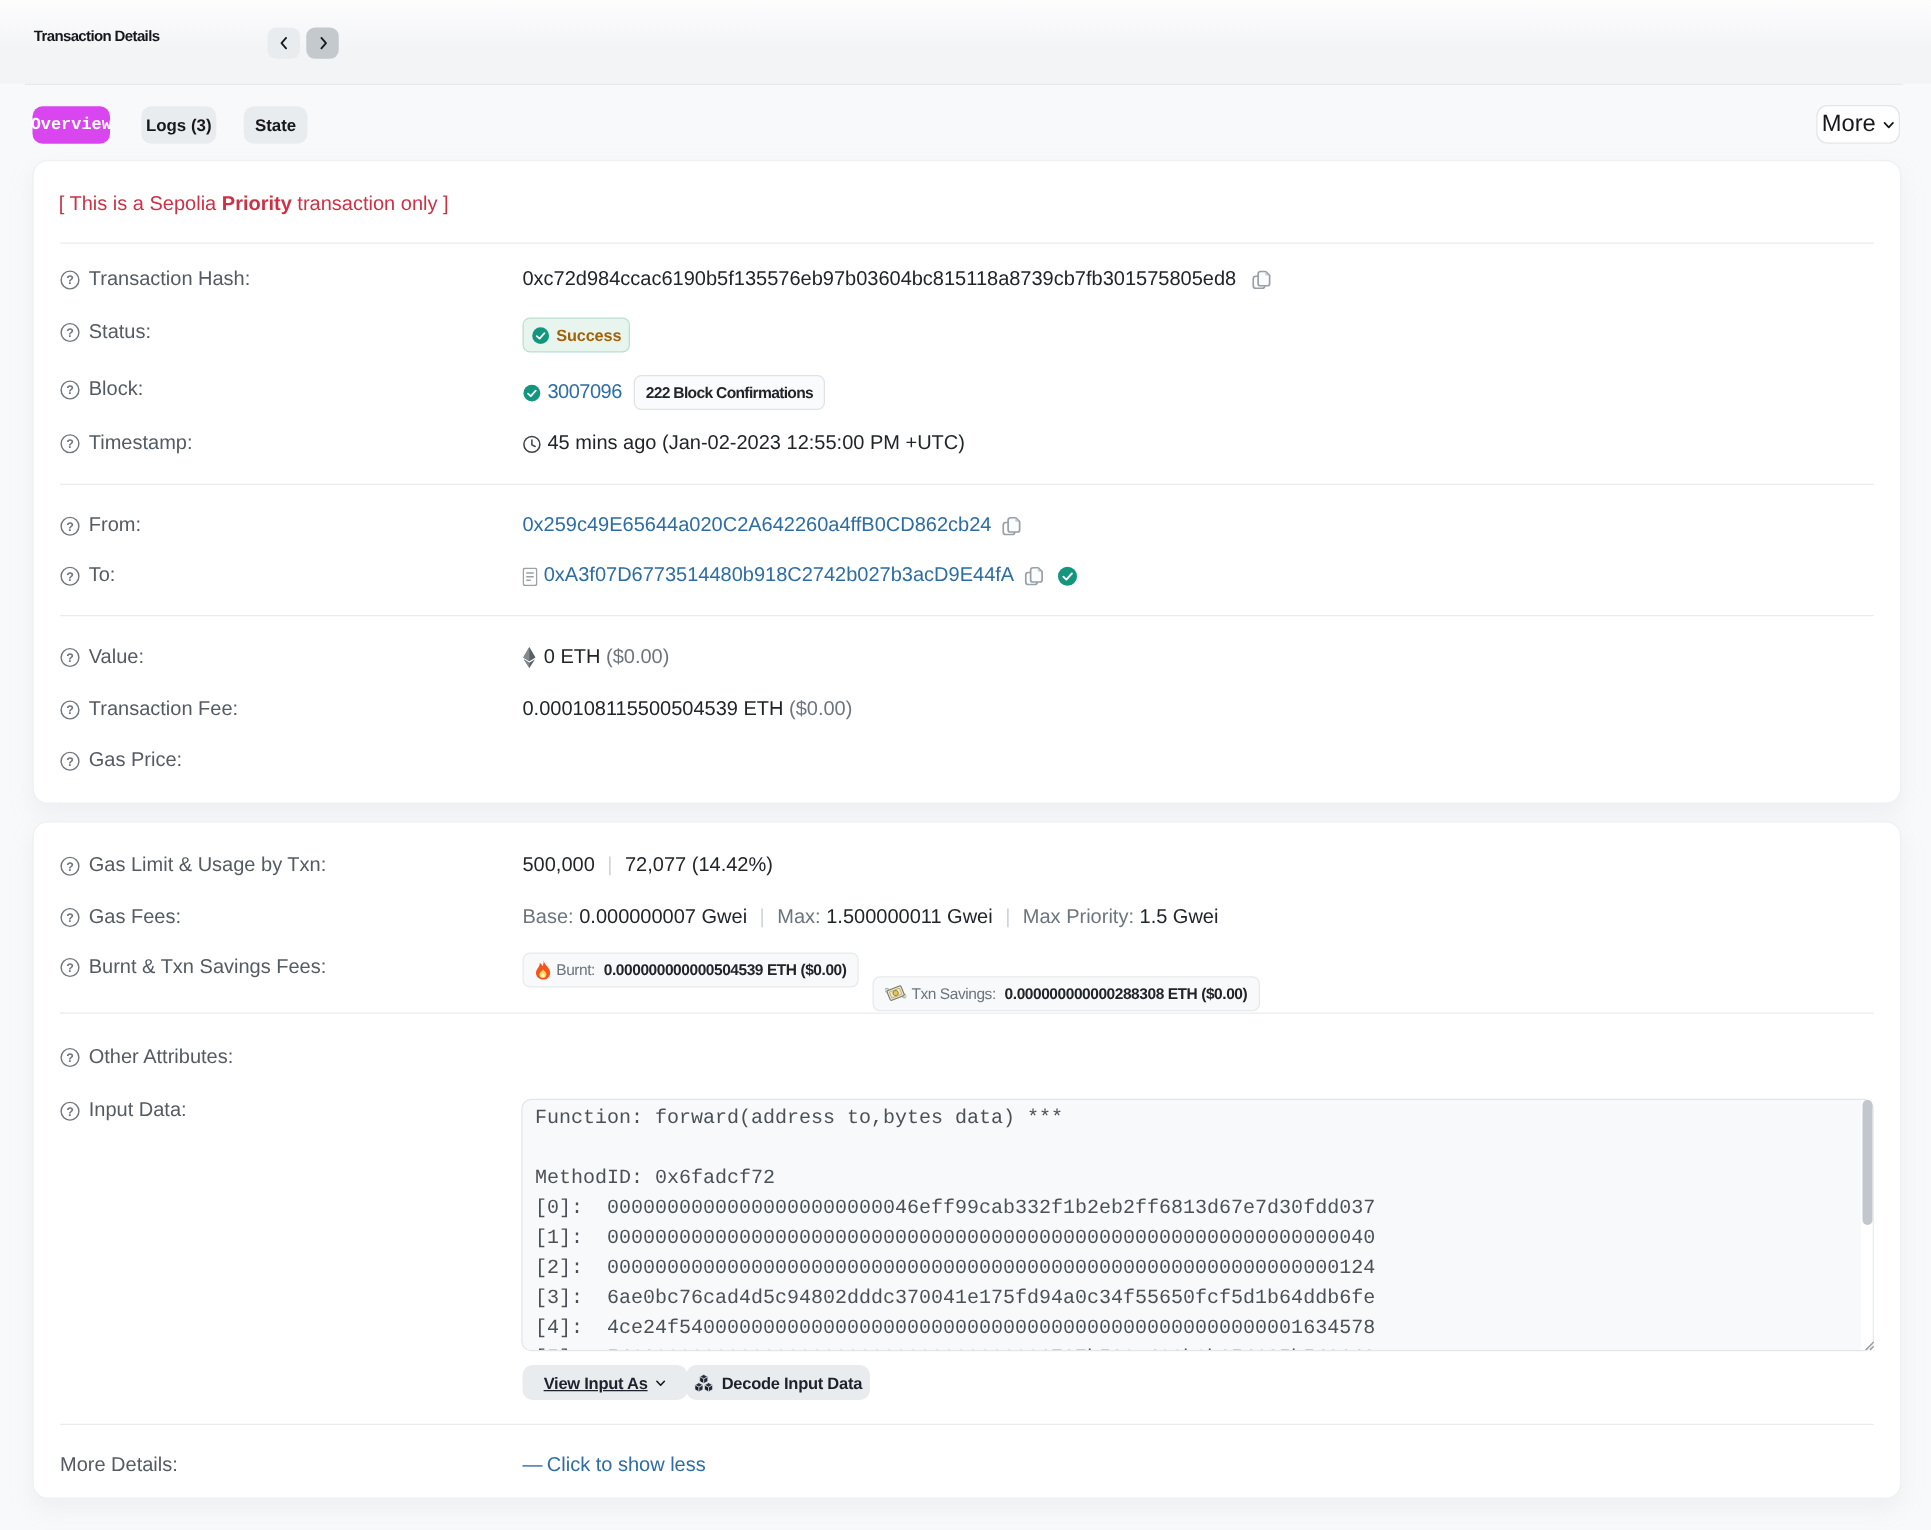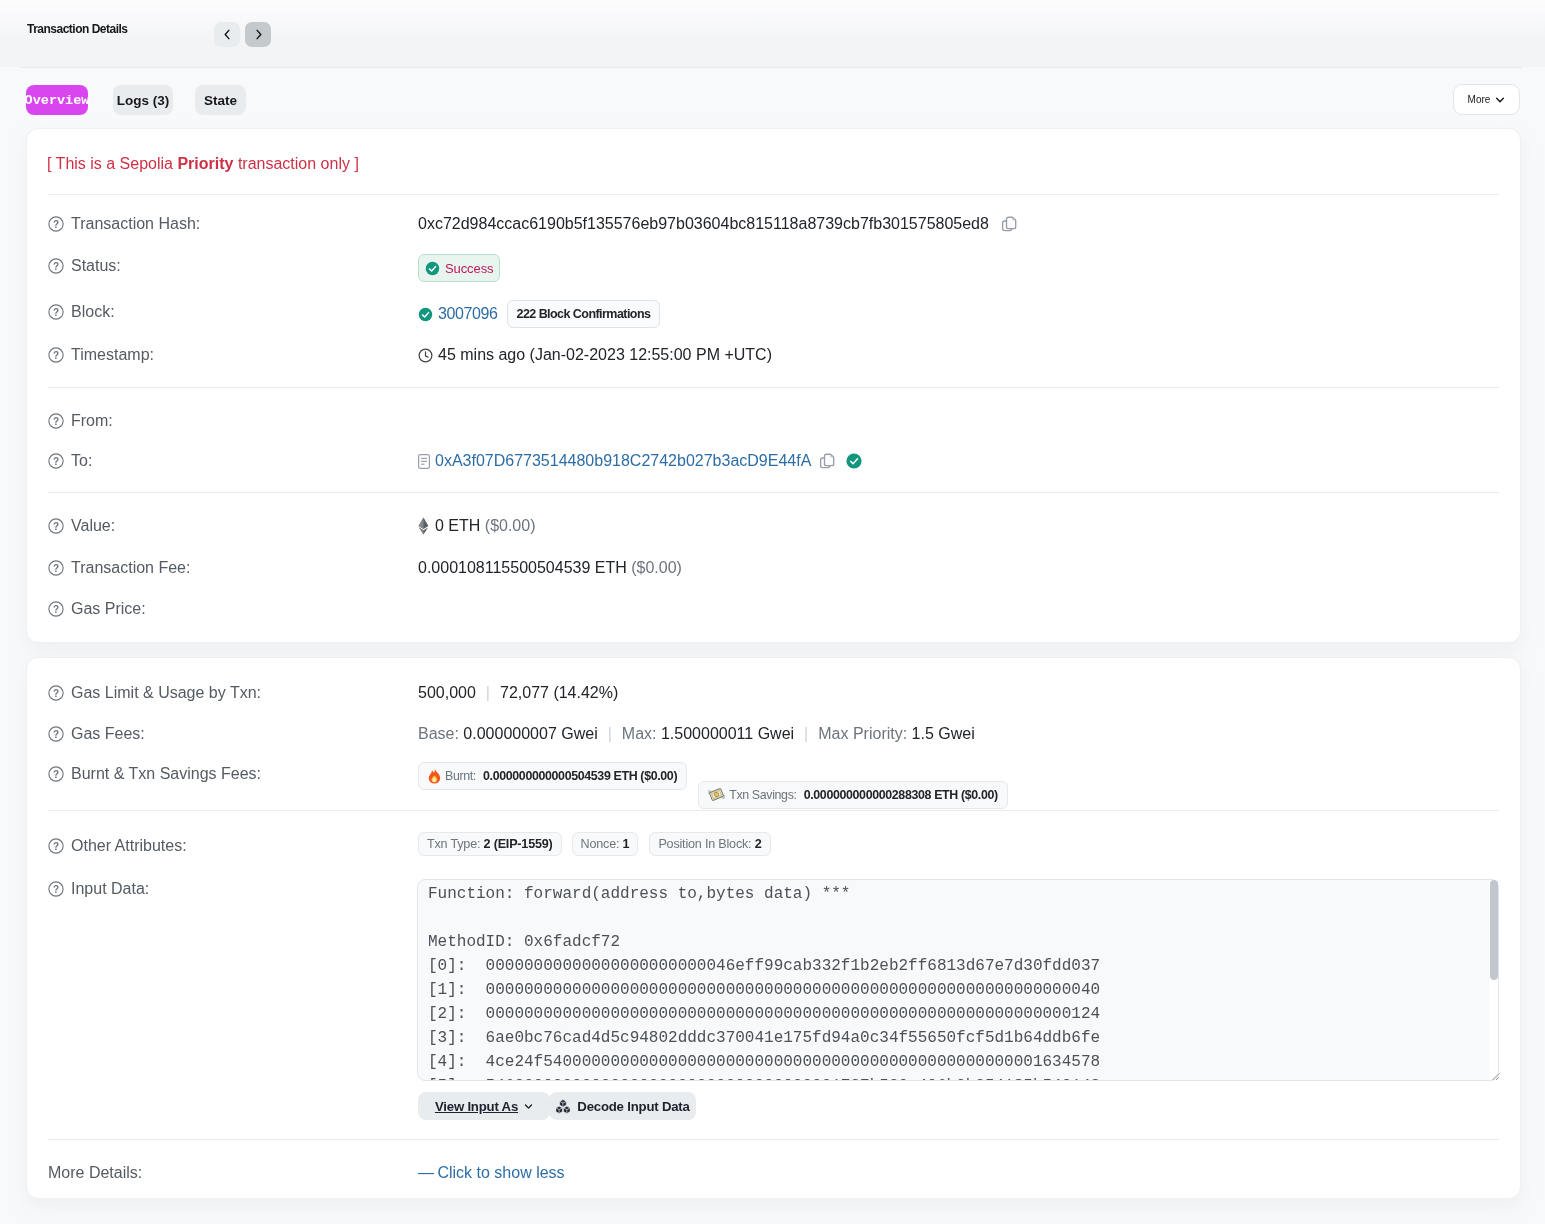--- a/index.html
+++ b/index.html
@@ -14,37 +14,37 @@
   .abs { position:absolute; }
   h1 { position:absolute; left:27px; top:22px; font-size:12px; font-weight:700; color:#16181b; letter-spacing:-0.5px;}
   .navbtn { position:absolute; top:22px; width:26px; height:25px; border-radius:7px; display:flex; align-items:center; justify-content:center; }
   #nav1 { left:214px; background:#e9ecef; }
   #nav2 { left:245px; background:#c4c9ce; }
   #tophr { position:absolute; left:20px; right:23px; top:67px; border-top:1px solid #e7eaed; }
   .pill { position:absolute; top:85px; height:30px; border-radius:8px; background:#e9ecef; color:#16181b; font-size:13.5px; font-weight:700; display:flex; align-items:center; justify-content:center; }
   #pill-ov { left:26px; width:62px; background:#d946ef; color:#fff;font-family:Liberation Mono, monospace; }
   #pill-logs { left:113px; width:60px; }
   #pill-state { left:195px; width:51px; }
-  #morebtn { position:absolute; left:1453px; top:84px; width:67px; height:31px; background:#fff; border:1px solid #e3e6e9; border-radius:9px; font-size:10px; font-weight:400; color:#16181b; display:flex; align-items:center; justify-content:center; gap:5px; }
+  #morebtn { position:absolute; left:1453px; top:84px; width:67px; height:31px; background:#fff; border:1px solid #e3e6e9; border-radius:9px; font-size:19px; font-weight:400; color:#16181b; display:flex; align-items:center; justify-content:center; gap:5px; }
   .card { position:absolute; left:26px; width:1495px; background:#fff; border:1px solid #eef0f2; border-radius:12px; box-shadow:0 8px 18px rgba(189,197,209,.18); }
   #card1 { top:128px; height:515px; }
   #card2 { top:657px; height:542px; }
   .hr { position:absolute; left:21px; right:21px; border-top:1px solid #e9ecef; }
   .row { position:absolute; left:21px; right:21px; height:24px; }
   .lab { position:absolute; left:0; top:0; height:24px; display:flex; align-items:center; gap:7px; color:#545b62; }
   .val { position:absolute; left:370px; top:0; height:24px; display:flex; align-items:center; white-space:nowrap; }
   .gray { color:#6c757d; }
   .link { color:#2d6da6; text-decoration:none; }
   .pipe { color:#ced4da; padding:0 10px; }
   .badge-conf { height:28px; border-radius:6px; background:#fafbfc; border:1px solid #dfe3e7; font-size:12.5px; font-weight:700; color:#21252a; display:flex; align-items:center; padding:0 9px; letter-spacing:-0.55px; }
   .chip { height:24px; border-radius:6px; background:#f8f9fa; border:1px solid #e6e9ec; font-size:12.6px; display:flex; align-items:center; padding:0 8px; white-space:nowrap; color:#6c757d; letter-spacing:-0.2px;}
   .chip b { color:#21252a; font-weight:700; }
   .feechip { height:28px; border-radius:6px; background:#f8f9fa; border:1px solid #e6e9ec; font-size:12.4px; display:flex; align-items:center; padding:0 9px; gap:4px; white-space:nowrap; color:#6c757d; letter-spacing:-0.35px;}
   .feechip b { color:#21252a; font-weight:700; }
-  .sbadge { height:28px; border-radius:6px; background:#e8f5ef; border:1px solid #b9e0cf; display:flex; align-items:center; gap:5px; padding:0 6px; color:#be185d; font-size:13px; font-weight:400; letter-spacing:-0.1px; }
+  .sbadge { height:28px; border-radius:6px; background:#e8f5ef; border:1px solid #b9e0cf; display:flex; align-items:center; gap:5px; padding:0 6px; color:#a16207; font-size:13px; font-weight:700; letter-spacing:-0.1px; }
   #inputbox { position:absolute; left:390px; top:221px; width:1082px; height:202px; background:#f8f9fa; border:1px solid #e3e6e9; border-radius:8px; overflow:hidden; font-family:"Liberation Mono", monospace; font-size:16px; line-height:24px; color:#4b5157; padding:2px 26px 0 10px; white-space:pre; }
   #sbtrack { position:absolute; left:1462px; top:222px; width:9px; height:200px; background:#fff; border-radius:0 8px 8px 0; }
   #sbthumb { position:absolute; left:1463px; top:222px; width:8px; height:100px; background:#c1c7cd; border-radius:4px; }
   .btn { position:absolute; top:434px; height:28px; background:#e9ecef; border-radius:8px; font-size:13.2px; font-weight:600; color:#1d222c; display:flex; align-items:center; justify-content:center; gap:6px; letter-spacing:-0.2px; }
   svg { display:block; }
 </style>
 </head>
 <body>
   <div id="band"></div>
   <h1>Transaction Details</h1>
@@ -126,20 +126,30 @@
       </div>
     </div>
 
     <div class="hr" style="top:258px;"></div>
 
     <div class="row" style="top:280px;">
       <div class="lab"><svg width="16" height="16" viewBox="0 0 16 16">
           <circle cx="8" cy="8" r="7.1" fill="none" stroke="#70777d" stroke-width="1.15"></circle>
           <text x="8.1" y="11.6" text-anchor="middle" font-size="10" font-weight="700" fill="#70777d" font-family="Liberation Sans">?</text>
         </svg>From:</div>
+      <div class="val">
+        <span class="link">0x259c49E65644a020C2A642260a4ffB0CD862cb24</span>
+        <span style="margin-left:8px;">
+          <svg width="16" height="16" viewBox="0 0 16 16">
+            <rect x="1.6" y="5" width="9.2" height="9.6" rx="2" fill="none" stroke="#999fa6" stroke-width="1.35"></rect>
+            <path d="M7.4 1.2 h3.9 a0.7 0.7 0 0 1 0.5 0.2 l2.7 2.7 a0.7 0.7 0 0 1 0.2 0.5 v6.1 a1.9 1.9 0 0 1 -1.9 1.9 H7.4 a1.9 1.9 0 0 1 -1.9 -1.9 V3.1 a1.9 1.9 0 0 1 1.9 -1.9 z" fill="#fbfcfd" stroke="#999fa6" stroke-width="1.35"></path>
+            <path d="M11.2 1.5 v2 a0.9 0.9 0 0 0 0.9 0.9 h2 z" fill="#c6cbd1"></path>
+          </svg>
+        </span>
+      </div>
     </div>
 
     <div class="row" style="top:320px;">
       <div class="lab"><svg width="16" height="16" viewBox="0 0 16 16">
           <circle cx="8" cy="8" r="7.1" fill="none" stroke="#70777d" stroke-width="1.15"></circle>
           <text x="8.1" y="11.6" text-anchor="middle" font-size="10" font-weight="700" fill="#70777d" font-family="Liberation Sans">?</text>
         </svg>To:</div>
       <div class="val">
         <svg width="12" height="15" viewBox="0 0 12 15" fill="none" stroke="#9aa1a8" stroke-width="1.2">
           <rect x="0.6" y="0.6" width="10.8" height="13.8" rx="1.6"></rect>
@@ -247,25 +257,20 @@
       </div>
     </div>
 
     <div class="hr" style="top:152px;"></div>
 
     <div class="row" style="top:176px;">
       <div class="lab"><svg width="16" height="16" viewBox="0 0 16 16">
           <circle cx="8" cy="8" r="7.1" fill="none" stroke="#70777d" stroke-width="1.15"></circle>
           <text x="8.1" y="11.6" text-anchor="middle" font-size="10" font-weight="700" fill="#70777d" font-family="Liberation Sans">?</text>
         </svg>Other Attributes:</div>
-      <div class="val" style="top:-2px;">
-        <span class="chip">Txn Type:&nbsp;<b>2 (EIP-1559)</b></span>
-        <span class="chip" style="margin-left:10px;">Nonce:&nbsp;<b>1</b></span>
-        <span class="chip" style="margin-left:11px;">Position In Block:&nbsp;<b>2</b></span>
-      </div>
     </div>
 
     <div class="row" style="top:219px;">
       <div class="lab"><svg width="16" height="16" viewBox="0 0 16 16">
           <circle cx="8" cy="8" r="7.1" fill="none" stroke="#70777d" stroke-width="1.15"></circle>
           <text x="8.1" y="11.6" text-anchor="middle" font-size="10" font-weight="700" fill="#70777d" font-family="Liberation Sans">?</text>
         </svg>Input Data:</div>
     </div>
 
     <div id="inputbox">Function: forward(address to,bytes data) ***

